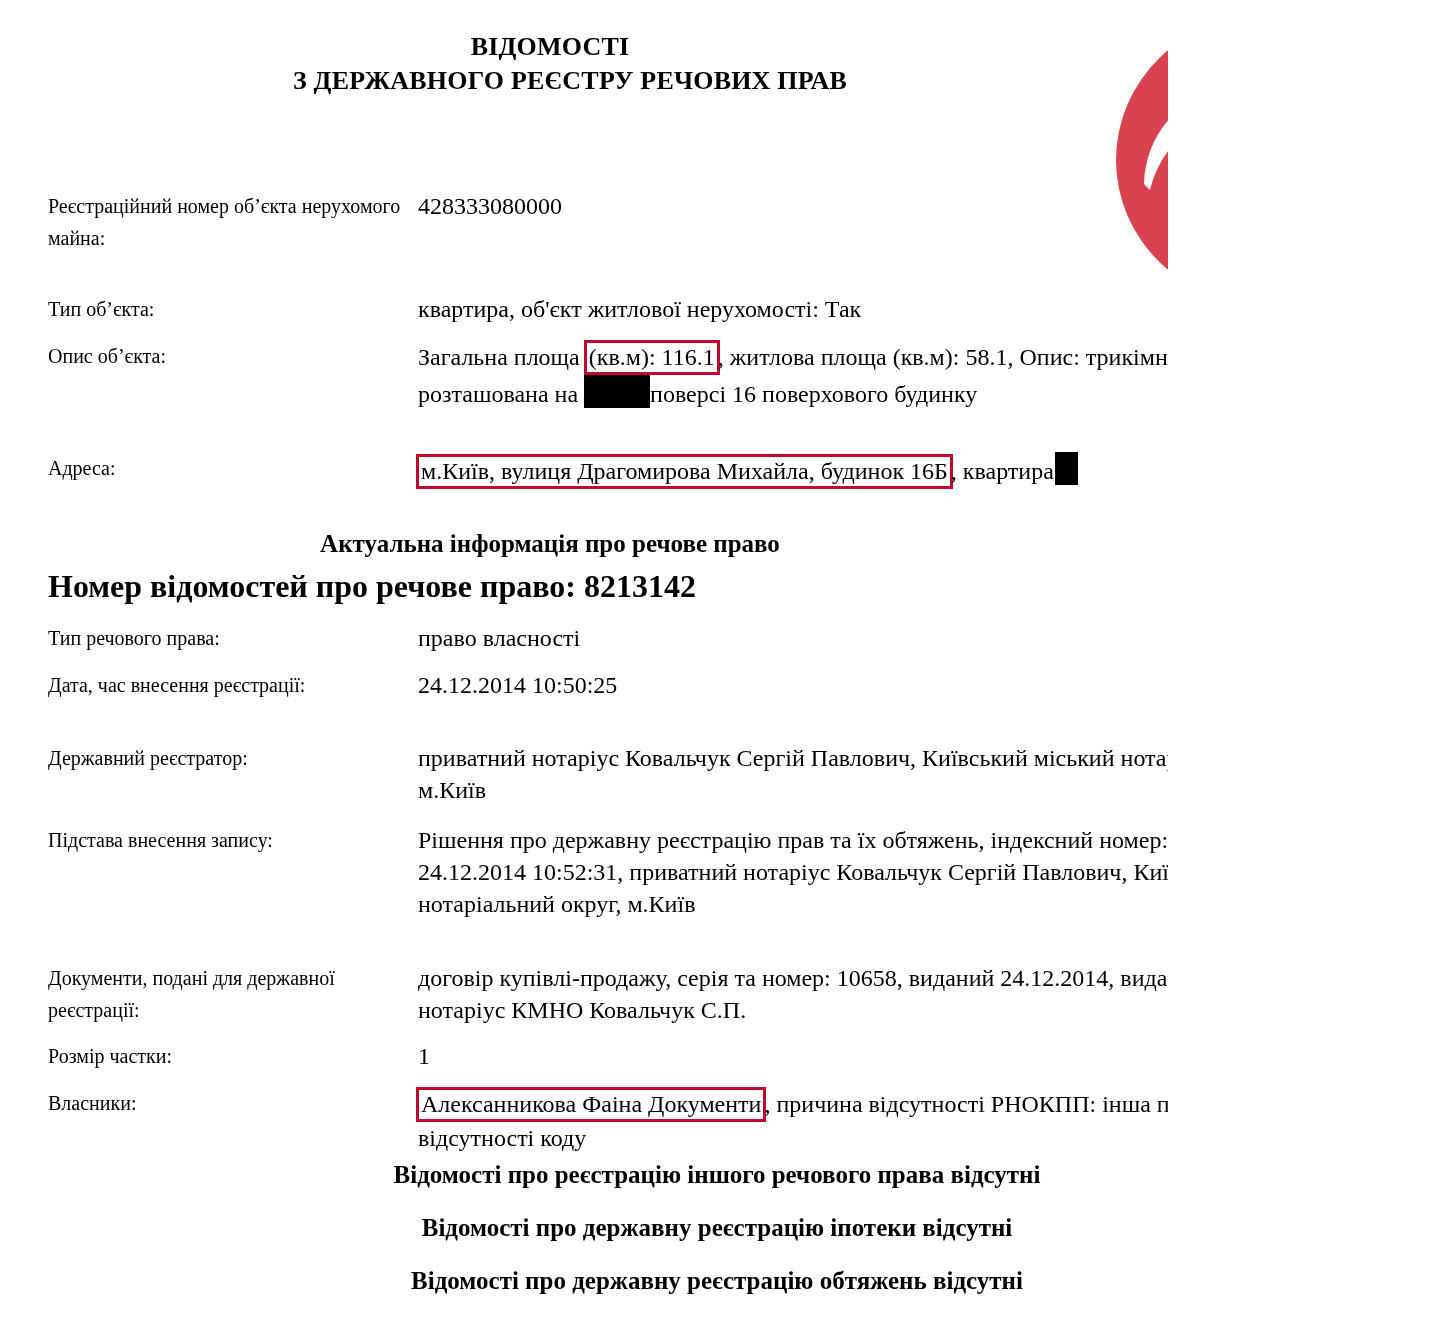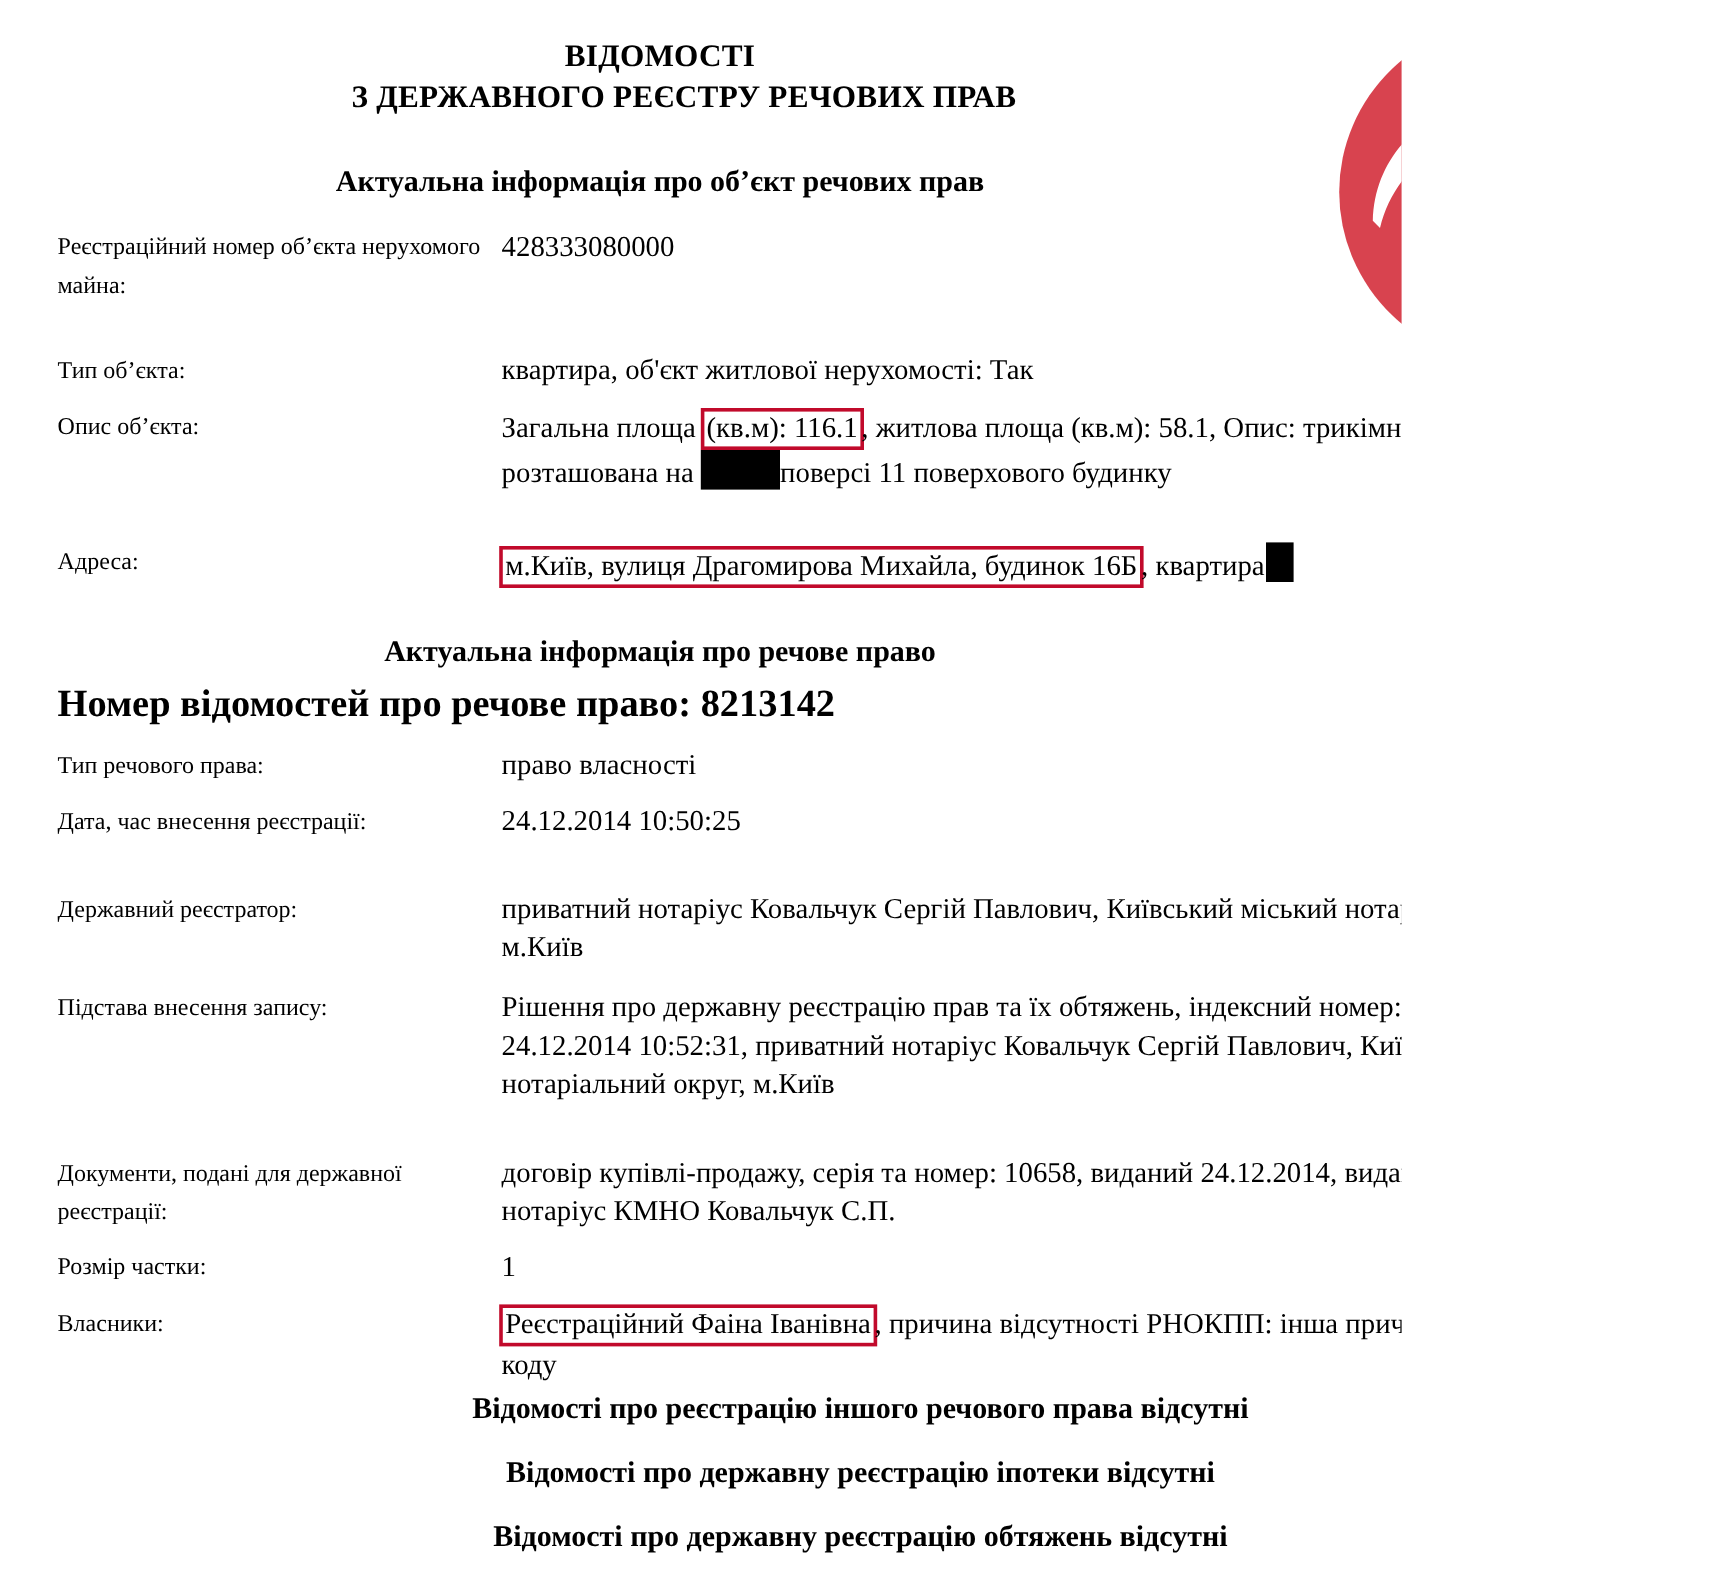--- a/index.html
+++ b/index.html
@@ -114,35 +114,34 @@
   #logo svg { display: block; width: 100%; height: 100%; }
 </style>
 </head>
 <body>
 
 <div id="page">
 
   <div class="doc-title" id="title-line1">ВІДОМОСТІ</div>
   <div class="doc-title" id="title-line2">З ДЕРЖАВНОГО РЕЄСТРУ РЕЧОВИХ ПРАВ</div>
 
-  <div class="section-heading" id="heading-object">Актуальна інформація про об’єкт речових прав</div>
 
   <div class="row">
     <div class="label" style="top:190px;">Реєстраційний номер об’єкта нерухомого майна:</div>
     <div class="value" style="top:190px;">428333080000</div>
   </div>
 
   <div class="row">
     <div class="label" style="top:293px;">Тип об’єкта:</div>
     <div class="value" style="top:293px;">квартира, об'єкт житлової нерухомості: Так</div>
   </div>
 
   <div class="row">
     <div class="label" style="top:340px;">Опис об’єкта:</div>
-    <div class="value narrow" style="top:340px;"><span>Загальна площа </span><span class="redbox">(кв.м): 116.1</span><span>, житлова площа (кв.м): 58.1, Опис: трикімнатна квартира, розташована на </span><span class="redact redact-floor"></span><span>поверсі 11 поверхового будинку</span></div>
+    <div class="value narrow" style="top:340px;"><span>Загальна площа </span><span class="redbox">(кв.м): 116.1</span><span>, житлова площа (кв.м): 58.1, Опис: трикімнатна квартира, розташована на </span><span class="redact redact-floor"></span><span>поверсі 16 поверхового будинку</span></div>
   </div>
 
   <div class="row">
     <div class="label" style="top:452px;">Адреса:</div>
     <div class="value" style="top:452px;"><span class="redbox">м.Київ, вулиця Драгомирова Михайла, будинок 16Б</span><span>, квартира</span><span class="redact redact-flat"></span></div>
   </div>
 
   <div class="section-heading" id="heading-right">Актуальна інформація про речове право</div>
 
   <div class="subheading" id="subheading-rights-number">Номер відомостей про речове право: 8213142</div>
@@ -172,21 +171,21 @@
     <div class="value" style="top:962px;">договір купівлі-продажу, серія та номер: 10658, виданий 24.12.2014, видавник: Приватний нотаріус КМНО Ковальчук С.П.</div>
   </div>
 
   <div class="row">
     <div class="label" style="top:1040px;">Розмір частки:</div>
     <div class="value" style="top:1040px;">1</div>
   </div>
 
   <div class="row">
     <div class="label" style="top:1087px;">Власники:</div>
-    <div class="value" style="top:1087px;"><span class="redbox">Реєстраційний Фаіна Іванівна</span><span>, причина відсутності РНОКПП: інша причина відсутності коду</span></div>
+    <div class="value" style="top:1087px;"><span class="redbox">Алексанникова Фаіна Документи</span><span>, причина відсутності РНОКПП: інша причина відсутності коду</span></div>
   </div>
 
   <div class="footer-line" id="footer-1">Відомості про реєстрацію іншого речового права відсутні</div>
   <div class="footer-line" id="footer-2">Відомості про державну реєстрацію іпотеки відсутні</div>
   <div class="footer-line" id="footer-3">Відомості про державну реєстрацію обтяжень відсутні</div>
 
   <div id="logo">
     <svg viewBox="0 0 304 292" xmlns="http://www.w3.org/2000/svg">
       <ellipse cx="152" cy="146" rx="150" ry="145" fill="#D8434F"></ellipse>
       <path d="M 30 170 C 32 96, 104 58, 176 58 C 232 58, 262 82, 254 116

